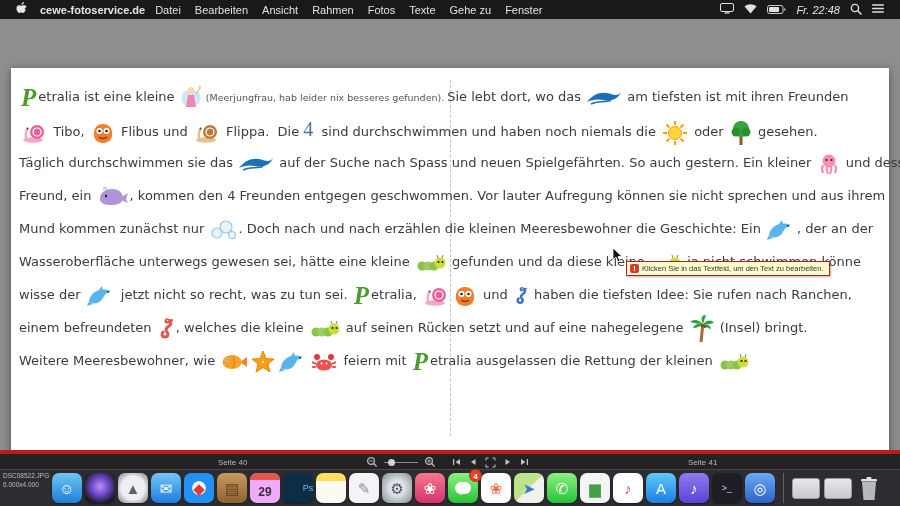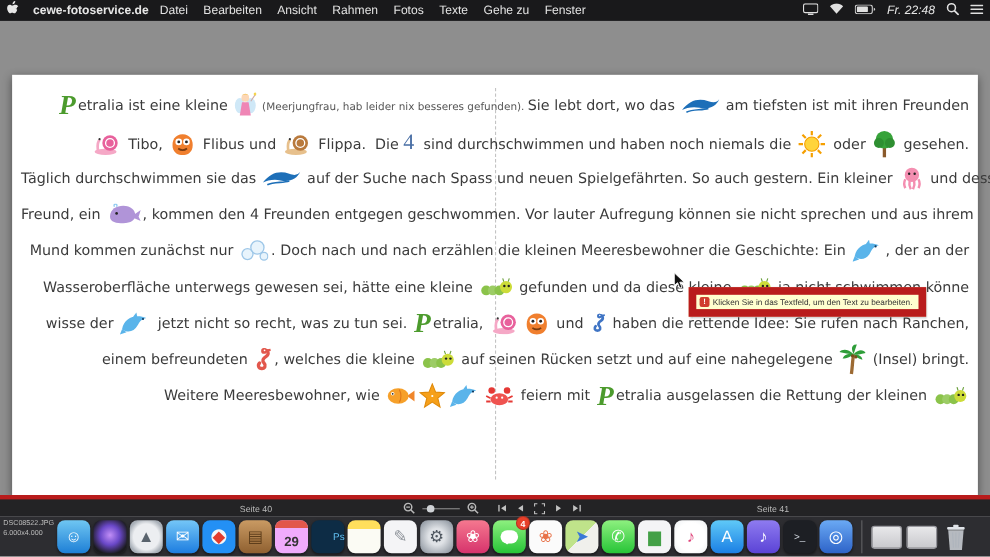--- a/index.html
+++ b/index.html
@@ -1,44 +1,44 @@
 <!DOCTYPE html>
 <html><head>
 <meta charset="utf-8">
 <style>
   html,body{margin:0;padding:0;}
   body{width:900px;height:506px;position:relative;overflow:hidden;background:#8e8e8e;
        font-family:"Liberation Sans",sans-serif;}
 
   
   .menubar{position:absolute;top:0;left:0;right:0;height:19px;background:#19191b;
-           display:flex;align-items:center;padding:0 6px;color:#e6e6e6;font-size:11px;z-index:20;}
+           display:flex;align-items:center;padding:0 16px;color:#e6e6e6;font-size:11px;z-index:20;}
   .apple{display:flex;align-items:center;}
   .appname{font-weight:bold;margin:0 10px 0 12px;white-space:nowrap;}
   .menus{display:flex;gap:14px;}
   .menu-item{white-space:nowrap;color:#e2e2e2;}
   .status{margin-left:auto;display:flex;align-items:center;gap:10px;}
   .time{font-size:11px;white-space:nowrap;font-style:italic;}
 
   
   .spread{position:absolute;left:11px;top:68px;width:878px;height:384px;background:#ffffff;
           box-shadow:0 2px 8px rgba(0,0,0,0.45);}
   .fold{position:absolute;left:50%;top:12px;bottom:16px;border-left:1px dashed #c3c3c3;}
   .story{position:absolute;left:8px;right:8px;top:12px;}
-  .line{white-space:pre;text-align:right;height:33px;line-height:33px;font-size:13px;color:#3b3b3b;
+  .line{white-space:pre;text-align:left;height:33px;line-height:33px;font-size:13px;color:#3b3b3b;
         font-family:"DejaVu Sans",sans-serif;}
   .line .small{font-size:9.5px;color:#555;}
   .line .big{font-size:20px;color:#4a6fa5;font-family:"Liberation Serif",serif;}
   .ico{display:inline-block;vertical-align:middle;margin:0 2px;line-height:0;}
   .ico svg{vertical-align:middle;}
   .pinit{font-family:"Liberation Serif",serif;font-weight:bold;font-style:italic;font-size:25px;
          color:#4c9b2d;vertical-align:-2px;line-height:1;}
 
   .cursor{position:absolute;left:612px;top:247px;z-index:6;}
-  .tooltip{position:absolute;left:626px;top:261px;z-index:6;background:#ffffcf;border:7px solid #b91c1c;
+  .tooltip{position:absolute;left:626px;top:261px;z-index:6;background:#ffffcf;border:1px solid #b91c1c;
            font-size:7.5px;color:#333;padding:2px 5px 2px 3px;white-space:nowrap;display:flex;
            align-items:center;gap:3px;box-shadow:1px 1px 2px rgba(0,0,0,0.3);}
   .ticon{background:#d03c2f;color:#fff;width:9px;height:9px;border-radius:2px;font-size:7px;
          line-height:9px;text-align:center;font-weight:bold;flex:0 0 auto;}
 
   
   .toolbar{position:absolute;left:0;right:0;bottom:36px;height:16px;background:#232325;
            border-top:4px solid #b91c1c;color:#b9b9b9;font-size:8px;z-index:15;}
   .pageL{position:absolute;left:218px;top:4px;}
   .pageR{position:absolute;left:688px;top:4px;}
@@ -239,21 +239,21 @@
             <circle cx="8.5" cy="9" r="3" fill="#fff"></circle>
             <circle cx="15.5" cy="9" r="3" fill="#fff"></circle>
             <circle cx="8.5" cy="9" r="1.3" fill="#222"></circle>
             <circle cx="15.5" cy="9" r="1.3" fill="#222"></circle>
             <path d="M8 15 Q12 18 16 15" stroke="#7a3c10" stroke-width="1.5" fill="none"></path>
           </svg></span><span class="t"> und </span><span class="ico"><svg width="14" height="20" viewBox="0 0 16 24">
             <path d="M9 3 C13 3 14 7 11 9 C8 11 7 13 9 15 C11 17 10 20 7 20 C4 20 3 17 5 15" fill="none" stroke="#3f74c4" stroke-width="3" stroke-linecap="round"></path>
             <circle cx="9" cy="4" r="2.6" fill="#3f74c4"></circle>
             <path d="M9 4 L15 3" stroke="#3f74c4" stroke-width="2"></path>
             <circle cx="9.5" cy="3.5" r="0.8" fill="#fff"></circle>
-          </svg></span><span class="t"> haben die rettende Idee: Sie rufen nach Ranchen,</span></div>
+          </svg></span><span class="t"> haben die tiefsten Idee: Sie rufen nach Ranchen,</span></div>
       <div class="line"><span class="t">einem befreundeten </span><span class="ico"><svg width="16" height="24" viewBox="0 0 16 24">
             <path d="M9 3 C13 3 14 7 11 9 C8 11 7 13 9 15 C11 17 10 20 7 20 C4 20 3 17 5 15" fill="none" stroke="#e2574c" stroke-width="3" stroke-linecap="round"></path>
             <circle cx="9" cy="4" r="2.6" fill="#e2574c"></circle>
             <path d="M9 4 L15 3" stroke="#e2574c" stroke-width="2"></path>
             <circle cx="9.5" cy="3.5" r="0.8" fill="#fff"></circle>
           </svg></span><span class="t">, welches die kleine </span><span class="ico"><svg width="30" height="18" viewBox="0 0 30 18">
             <circle cx="6" cy="12" r="4.5" fill="#8bc34a"></circle>
             <circle cx="12" cy="12" r="4.5" fill="#9ccc65"></circle>
             <circle cx="18" cy="12" r="4.5" fill="#8bc34a"></circle>
             <circle cx="24" cy="9" r="5.5" fill="#cddc39"></circle>

